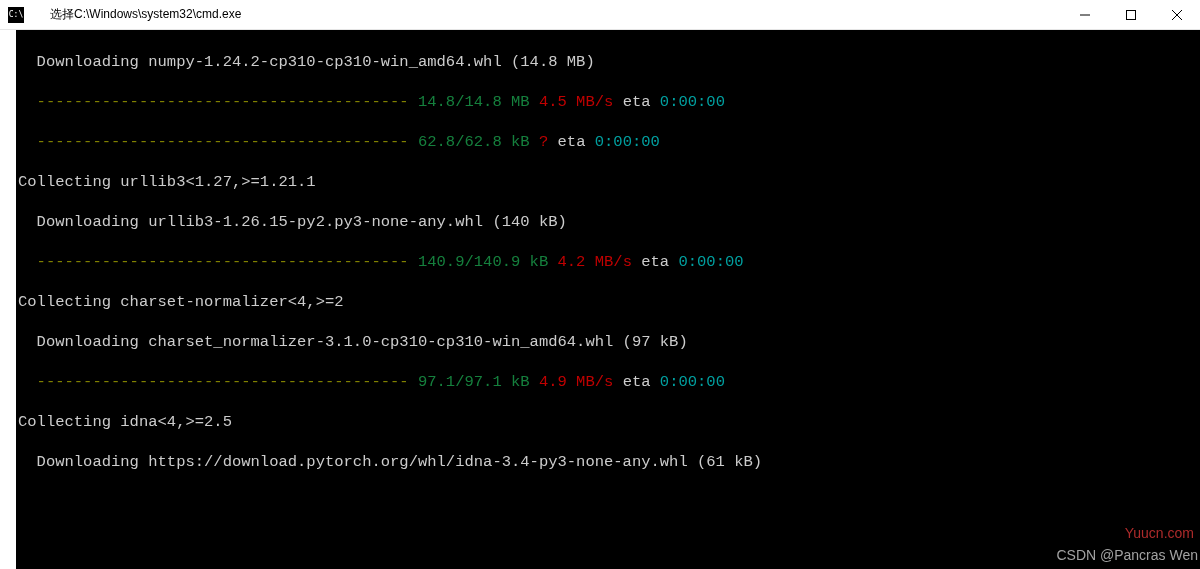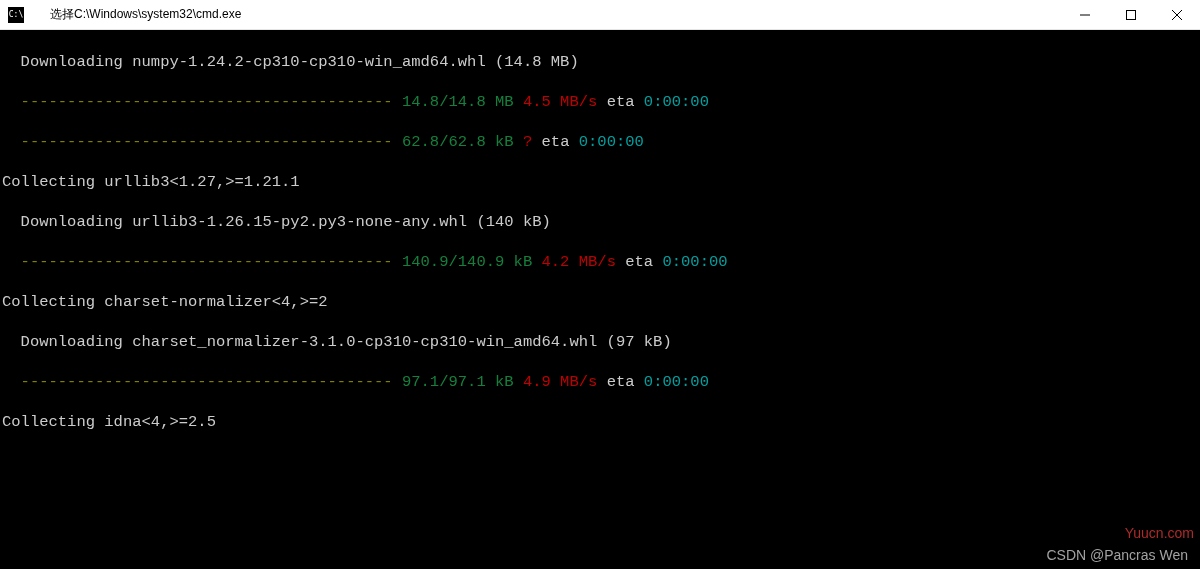--- a/index.html
+++ b/index.html
@@ -45,39 +45,40 @@
     color: #ccc;
     font-family: "NSimSun","SimSun","Consolas","Courier New",monospace;
     font-size: 15.5px;
     line-height: 20px;
     letter-spacing: 0px;
     padding: 2px 2px 16px 2px;
     height: calc(569px - 30px);
     white-space: pre;
     overflow: hidden;
     position: relative;
+    margin-left: 16px;
   }
   .line { white-space: pre; }
   .dashes { color: #808000; }
   .green { color: #15803d; }
   .red   { color: #c00000; }
   .cyan  { color: #00a0a0; }
   .white { color: #cccccc; }
   .watermark1 {
     position: absolute;
     right: 6px;
     bottom: 26px;
     color: #c03030;
     font-family: Arial, sans-serif;
     font-size: 14px;
     opacity: 0.9;
   }
   .watermark2 {
     position: absolute;
-    right: 12px;
+    right: 2px;
     bottom: 4px;
     color: #bfbfbf;
     font-family: "Microsoft YaHei", Arial, sans-serif;
     font-size: 14px;
     opacity: 0.85;
   }
 </style>
 </head>
 <body>
 
@@ -107,20 +108,21 @@
 <div class="line white">  Downloading numpy-1.24.2-cp310-cp310-win_amd64.whl (14.8 MB)</div>
 <div class="line"><span class="dashes">  ---------------------------------------- </span><span class="green">14.8/14.8 MB</span> <span class="red">4.5 MB/s</span> <span class="white">eta</span> <span class="cyan">0:00:00</span></div>
 <div class="line"><span class="dashes">  ---------------------------------------- </span><span class="green">62.8/62.8 kB</span> <span class="red">?</span> <span class="white">eta</span> <span class="cyan">0:00:00</span></div>
 <div class="line white">Collecting urllib3&lt;1.27,&gt;=1.21.1</div>
 <div class="line white">  Downloading urllib3-1.26.15-py2.py3-none-any.whl (140 kB)</div>
 <div class="line"><span class="dashes">  ---------------------------------------- </span><span class="green">140.9/140.9 kB</span> <span class="red">4.2 MB/s</span> <span class="white">eta</span> <span class="cyan">0:00:00</span></div>
 <div class="line white">Collecting charset-normalizer&lt;4,&gt;=2</div>
 <div class="line white">  Downloading charset_normalizer-3.1.0-cp310-cp310-win_amd64.whl (97 kB)</div>
 <div class="line"><span class="dashes">  ---------------------------------------- </span><span class="green">97.1/97.1 kB</span> <span class="red">4.9 MB/s</span> <span class="white">eta</span> <span class="cyan">0:00:00</span></div>
 <div class="line white">Collecting idna&lt;4,&gt;=2.5</div>
+<div class="line white">  Downloading https://download.pytorch.org/whl/idna-3.4-py3-none-any.whl (61 kB)</div>
 
 
 
 
 
 
 
 
 <div class="line"></div>
 

